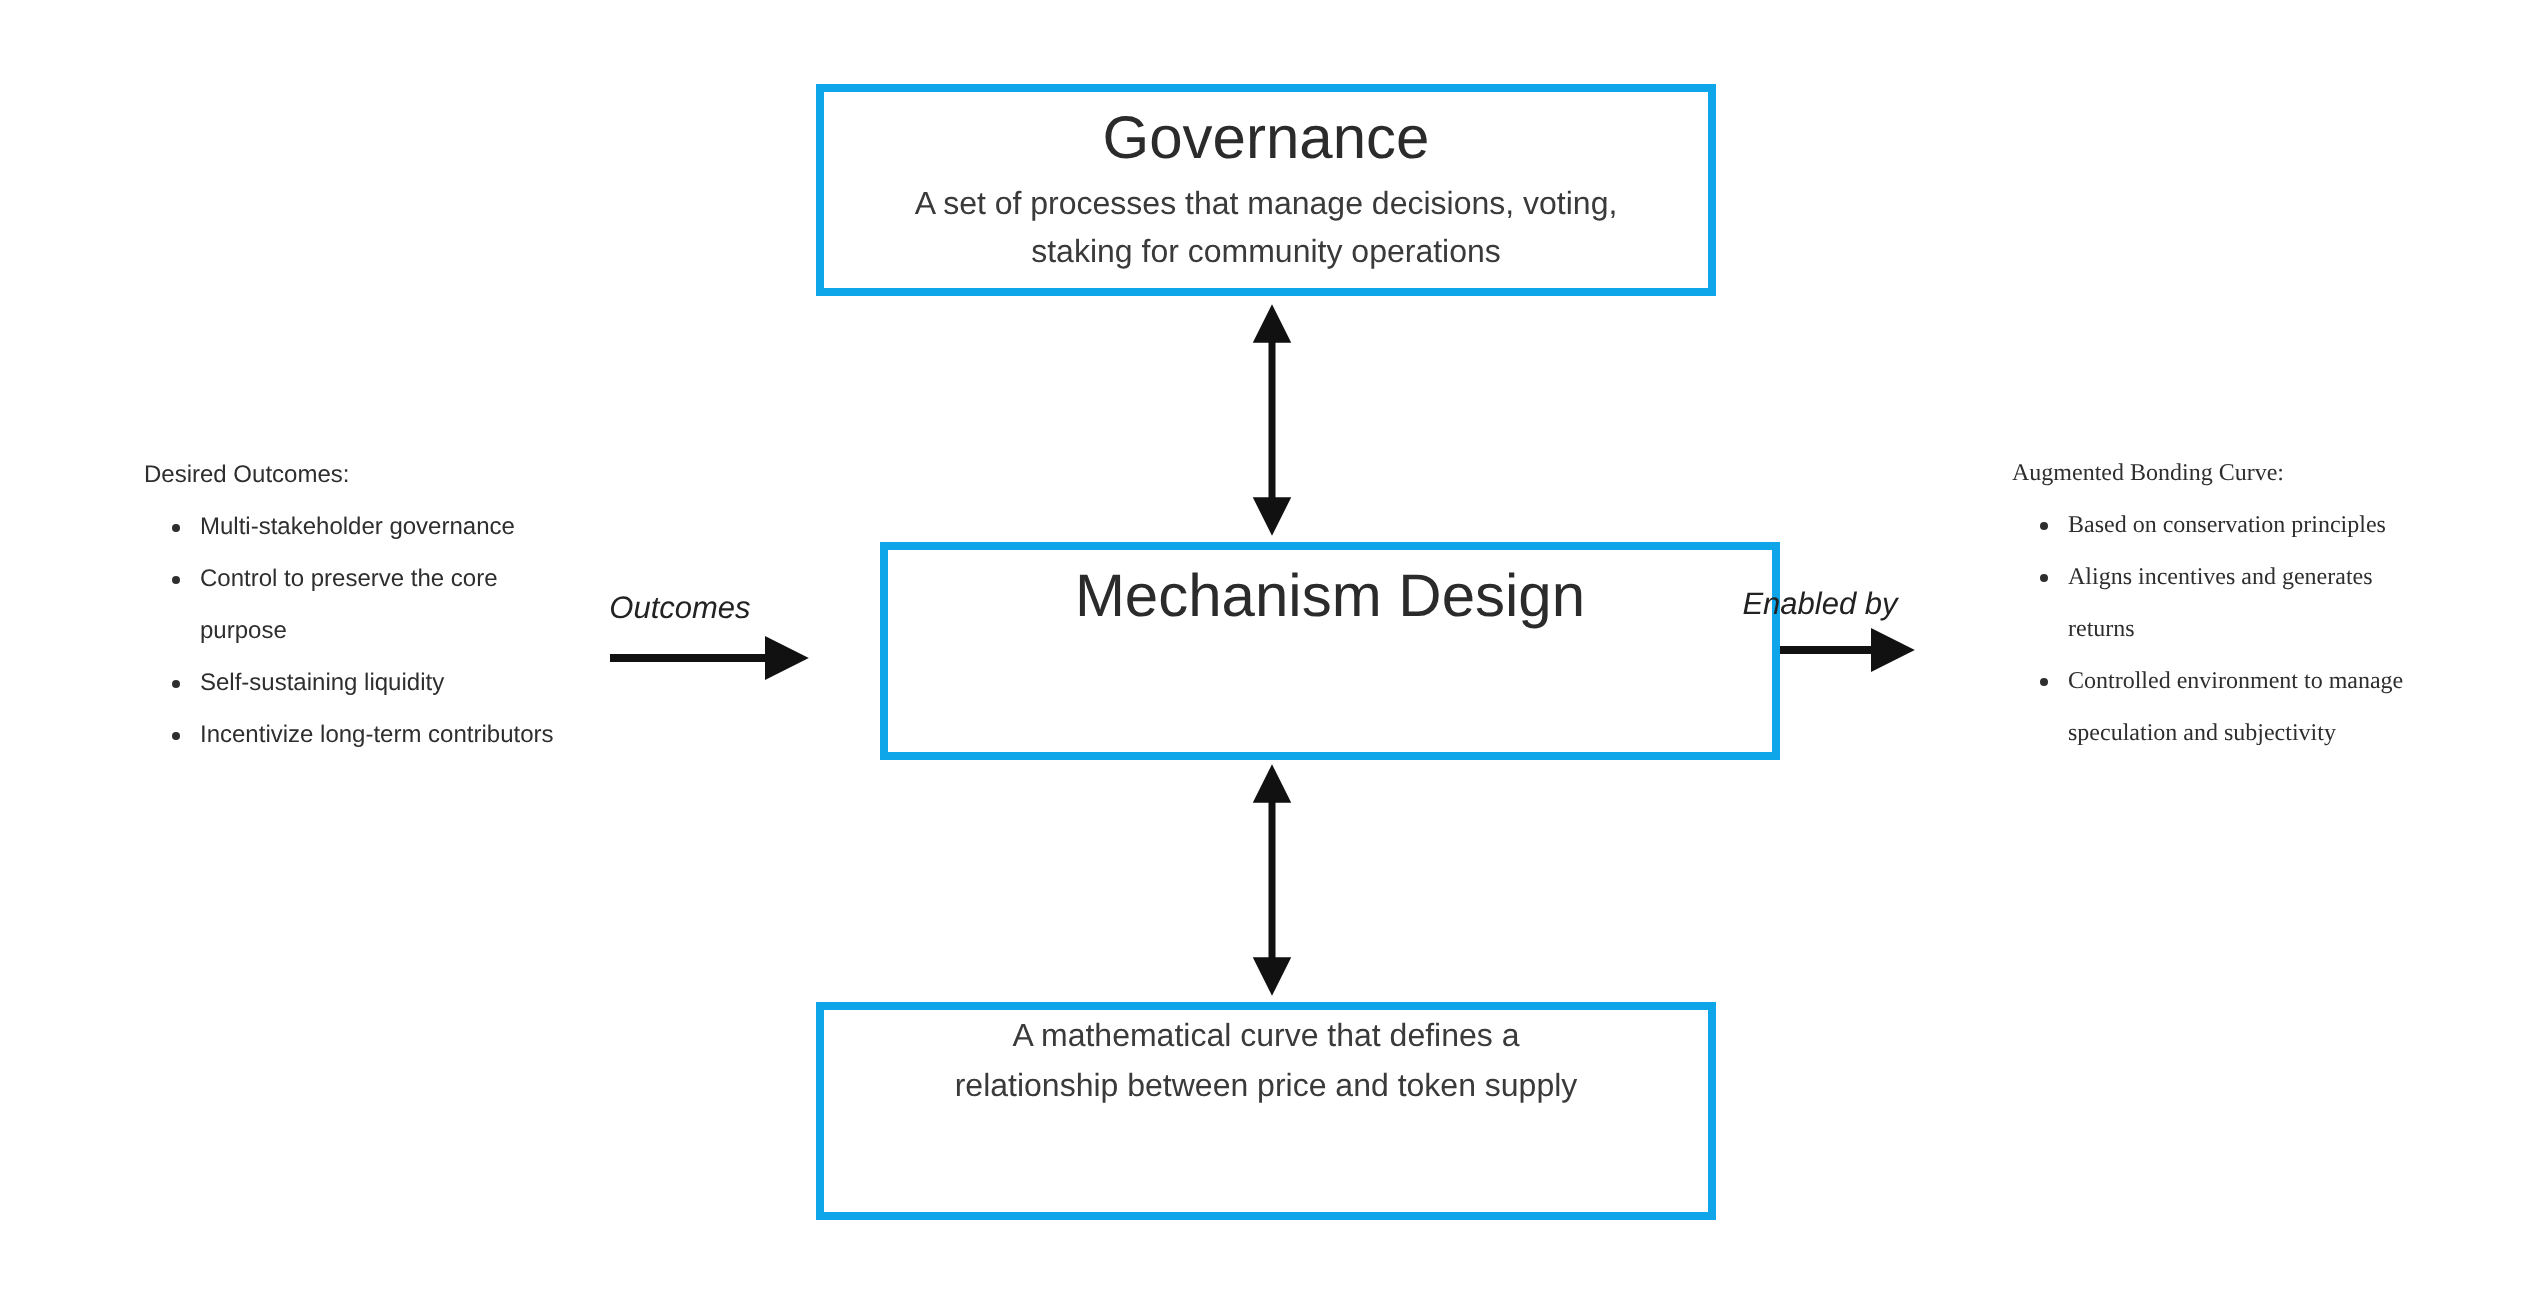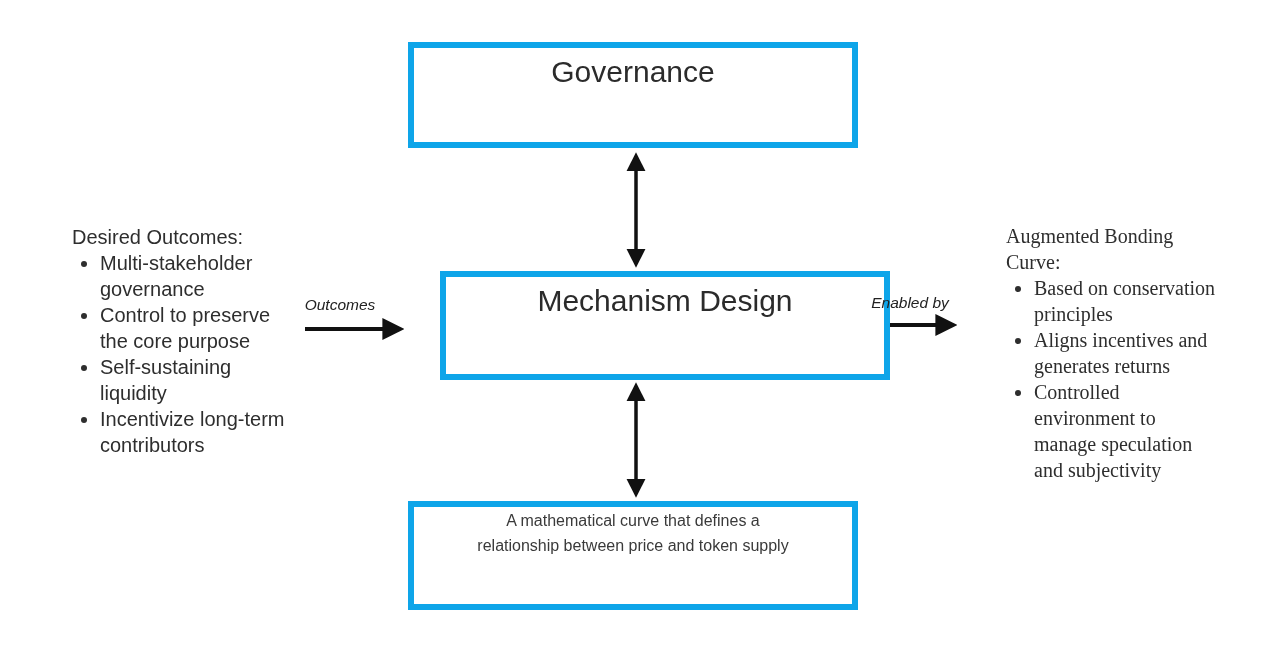--- a/index.html
+++ b/index.html
@@ -10,21 +10,21 @@
     background: #ffffff;
     font-family: "Liberation Sans", sans-serif;
     color: #2e2e2e;
     overflow: hidden;
   }
   .box {
     position: absolute;
     left: 408px;
     width: 450px;
     box-sizing: border-box;
-    border: 6px solid #0ea5e9;
+    border: 4px solid #0ea5e9;
     background: #ffffff;
     text-align: center;
   }
   #box-governance { top: 42px;  height: 106px; }
   #box-mechanism  { top: 271px; height: 109px; margin-left: 32px; }
   #box-bonding    { top: 501px; height: 109px; }
   .box-title {
     font-size: 30px;
     line-height: 1.25;
     margin-top: 5px;
@@ -35,21 +35,21 @@
     line-height: 1.55;
     color: #3a3a3a;
     margin: 2px auto 0 auto;
   }
   .desc-governance { max-width: 382px; }
   .desc-mechanism  { max-width: 396px; }
   .desc-bonding    { max-width: 332px; text-align: center; }
 
   .side-panel {
     position: absolute;
-    font-size: 20px;
+    font-size: 12px;
     line-height: 26px;
     color: #2e2e2e;
   }
   #left-panel  { left: 72px;  top: 224px; width: 220px; }
   #right-panel { left: 1006px; top: 223px; width: 216px; font-family: Liberation Serif, serif; }
   .side-panel .panel-heading { font-weight: normal; }
   .side-panel ul {
     margin: 0;
     padding: 0 0 0 28px;
     list-style: disc;
@@ -85,20 +85,21 @@
       </marker>
     </defs>
     <line x1="636" y1="156" x2="636" y2="264" stroke="#111111" stroke-width="3.5" marker-start="url(#ah)" marker-end="url(#ah)"></line>
     <line x1="636" y1="386" x2="636" y2="494" stroke="#111111" stroke-width="3.5" marker-start="url(#ah)" marker-end="url(#ah)"></line>
     <line x1="305" y1="329" x2="400" y2="329" stroke="#111111" stroke-width="4" marker-end="url(#ah)"></line>
     <line x1="858" y1="325" x2="953" y2="325" stroke="#111111" stroke-width="4" marker-end="url(#ah)"></line>
   </svg>
 
   <div class="box" id="box-governance">
     <div class="box-title">Governance</div>
+    <div class="box-desc desc-governance">A set of processes that manage decisions, voting, staking for community operations</div>
   </div>
 
   <div class="box" id="box-mechanism">
     <div class="box-title">Mechanism Design</div>
   </div>
 
   <div class="box" id="box-bonding">
     <div class="box-desc desc-bonding">A mathematical curve that defines a relationship between price and token supply</div>
   </div>
 

